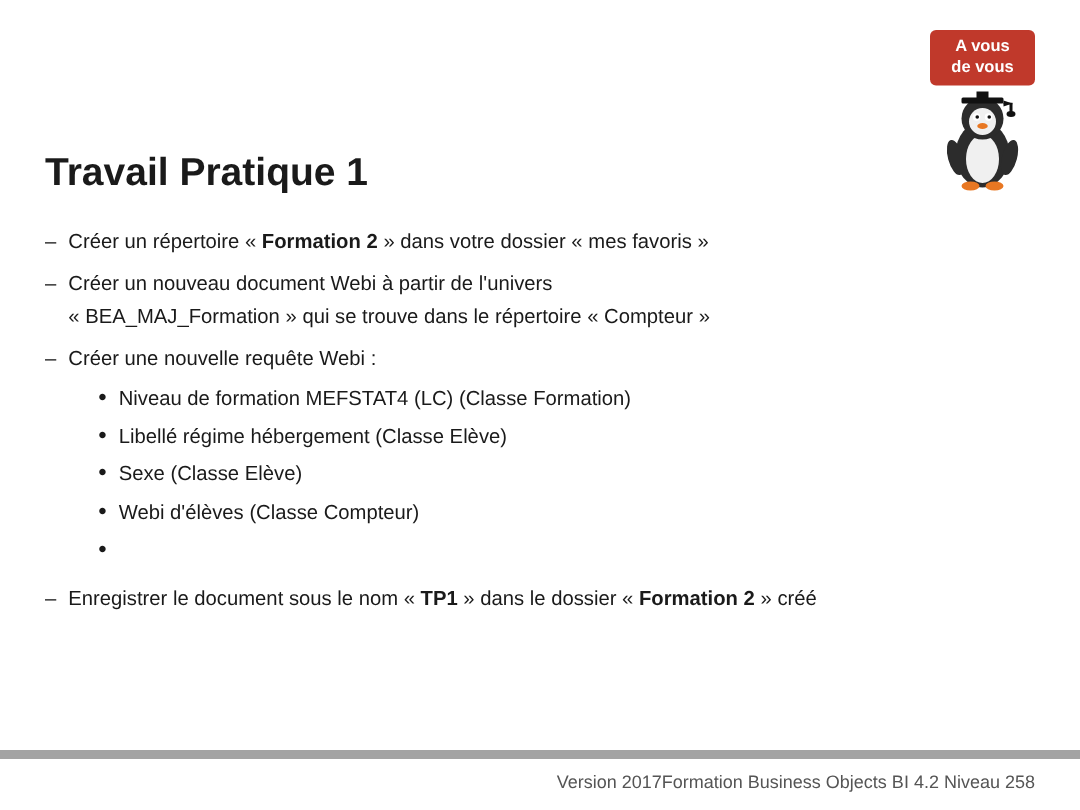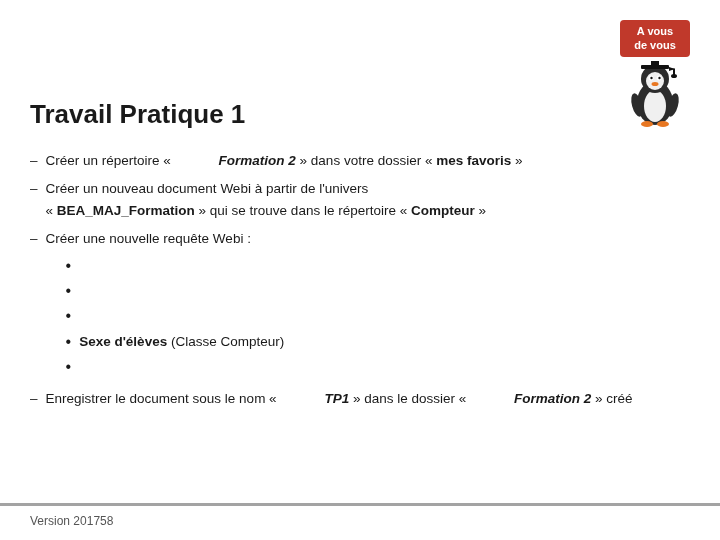--- a/index.html
+++ b/index.html
@@ -70,26 +70,24 @@
       margin-right: 8px;
       flex-shrink: 0;
     }
 
     .item-text {
       flex: 1;
     }
 
     .bold-italic {
       font-weight: bold;
-      font-style: italic;
-      margin-left: 44px;
     }
 
     .bold {
-      font-weight: bold;
+      font-weight: normal;
     }
 
     .bullet-list {
       list-style: none;
       margin-top: 4px;
       margin-left: 20px;
     }
 
     .bullet-list li {
       display: flex;
@@ -103,25 +101,25 @@
       line-height: 1.4;
       flex-shrink: 0;
     }
 
     .footer {
       position: absolute;
       bottom: 12px;
       left: 0;
       right: 0;
       display: flex;
-      justify-content: flex-start;
+      justify-content: flex-end;
       padding: 0 30px;
       font-size: 12px;
       color: #555;
-      border-top: 3px solid #a3a3a3;
+      border-top: 6px solid #a3a3a3;
       padding-top: 8px;
     }
   </style>
 </head>
 <body>
 
 <div class="main-content">
   <div class="header-area">
     <h1 class="page-title">Travail Pratique 1</h1>
     <div class="badge-container">
@@ -180,44 +178,48 @@
       </span>
     </div>
 
     <div class="list-item">
       <span class="dash">–</span>
       <span class="item-text">
         Créer une nouvelle requête Webi :
         <ul class="bullet-list">
           <li>
             <span class="bullet">•</span>
-          </li>
-          <li>
-            <span class="bullet">•</span>
-          </li>
-          <li>
-            <span class="bullet">•</span>
-          </li>
-          <li>
-            <span class="bullet">•</span>
-            <span><span class="bold">Sexe d'élèves</span> (Classe Compteur)</span>
+            <span>Niveau de formation <span class="bold">MEFSTAT4</span> (LC) (Classe Formation)</span>
+          </li>
+          <li>
+            <span class="bullet">•</span>
+            <span><span class="bold">Libellé régime hébergement</span>  (Classe Elève)</span>
+          </li>
+          <li>
+            <span class="bullet">•</span>
+            <span><span class="bold">Sexe</span> (Classe Elève)</span>
+          </li>
+          <li>
+            <span class="bullet">•</span>
+            <span><span class="bold">Webi d'élèves</span> (Classe Compteur)</span>
           </li>
           <li>
             <span class="bullet">•</span>
           </li>
         </ul>
       </span>
     </div>
 
     <div class="list-item">
       <span class="dash">–</span>
       <span class="item-text">
         Enregistrer le document sous le nom «&nbsp;<span class="bold-italic">TP1</span>&nbsp;» dans le dossier «&nbsp;<span class="bold-italic">Formation 2</span>&nbsp;» créé
       </span>
     </div>
 
   </div>
 </div>
 
 <div class="footer">
   <span>Version 2017</span>
+  <span>Formation Business Objects BI 4.2 Niveau 2</span>
   <span>58</span>
 </div>
 
 </body></html>

